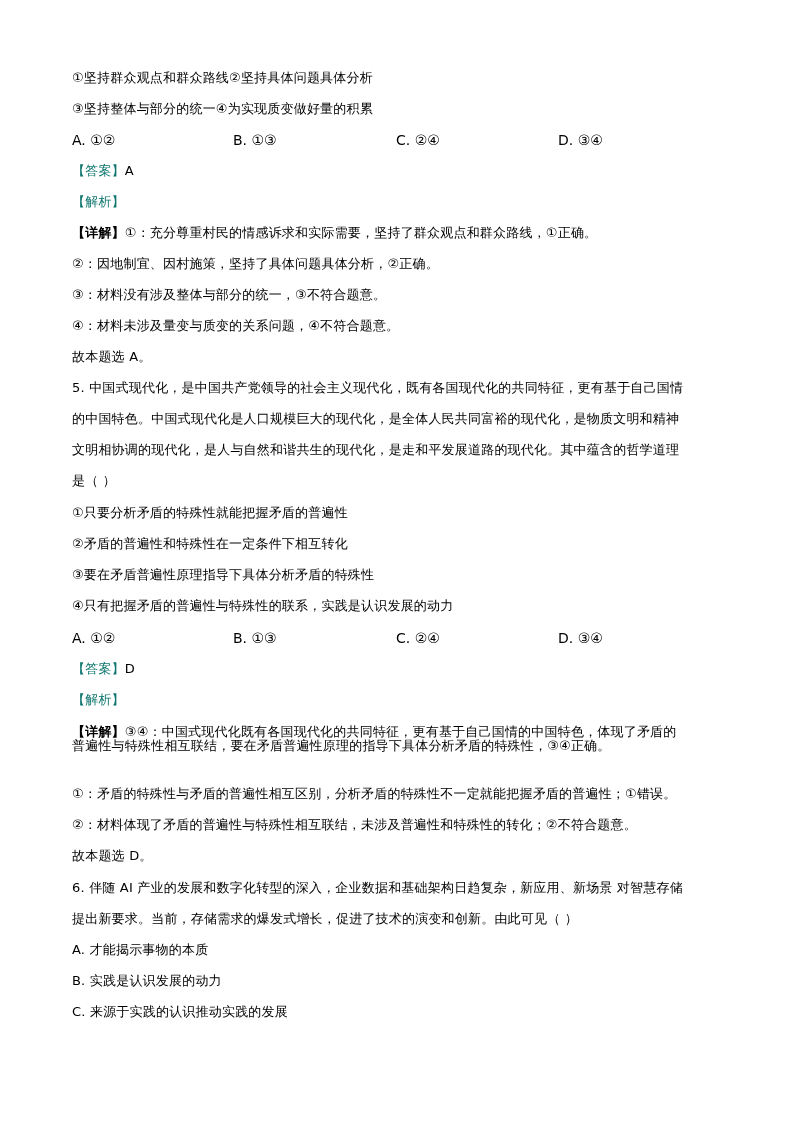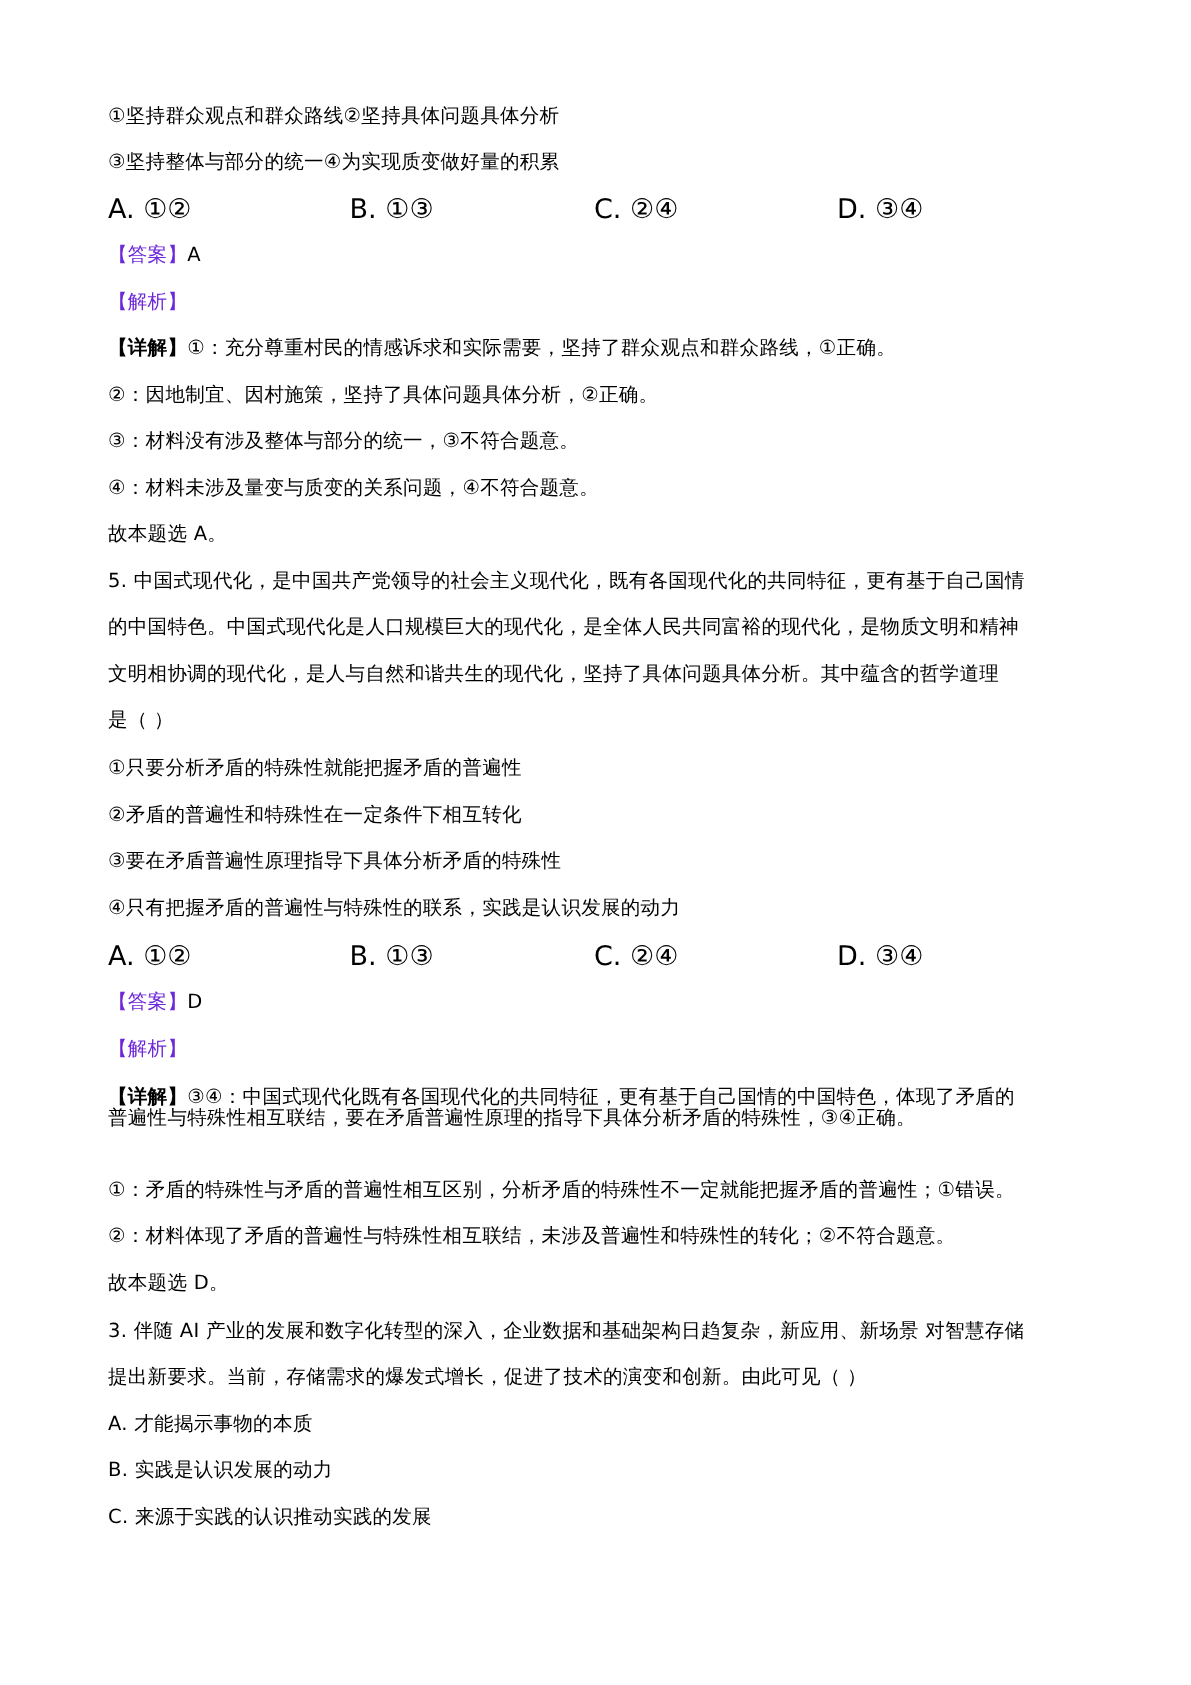--- a/index.html
+++ b/index.html
@@ -6,22 +6,22 @@
     body {
       width: 794px; height: 1123px; position: relative; overflow: hidden;
       font-family: "DejaVu Sans", "Liberation Sans", sans-serif;
       color: #000000;
     }
     .page { position: absolute; left: 72px; top: 60px; width: 660px; }
     .line {
       position: absolute; left: 0; white-space: nowrap;
       font-size: 13px; line-height: 20px; letter-spacing: 0.2px;
     }
-    .opt { position: absolute; font-size: 18px; line-height: 20px; white-space: nowrap; }
-    .blue-label { color: #6d28d9; }
+    .opt { position: absolute; font-size: 14px; line-height: 20px; white-space: nowrap; }
+    .blue-label { color: #0f766e; }
   </style>
 </head>
 <body>
 
 <div class="page">
 
   <div class="line" style="top:8px">①坚持群众观点和群众路线②坚持具体问题具体分析</div>
   <div class="line" style="top:39px">③坚持整体与部分的统一④为实现质变做好量的积累</div>
 
   <div class="opt" style="top:70px; left:0">A. ①②</div>
@@ -38,21 +38,21 @@
   <div class="line" style="top:163px">
     <span style="font-weight:bold">【详解】</span><span>①：充分尊重村民的情感诉求和实际需要，坚持了群众观点和群众路线，①正确。</span>
   </div>
   <div class="line" style="top:194px">②：因地制宜、因村施策，坚持了具体问题具体分析，②正确。</div>
   <div class="line" style="top:225px">③：材料没有涉及整体与部分的统一，③不符合题意。</div>
   <div class="line" style="top:256px">④：材料未涉及量变与质变的关系问题，④不符合题意。</div>
   <div class="line" style="top:287px">故本题选 A。</div>
 
   <div class="line" style="top:318px">5. 中国式现代化，是中国共产党领导的社会主义现代化，既有各国现代化的共同特征，更有基于自己国情</div>
   <div class="line" style="top:349px">的中国特色。中国式现代化是人口规模巨大的现代化，是全体人民共同富裕的现代化，是物质文明和精神</div>
-  <div class="line" style="top:380px">文明相协调的现代化，是人与自然和谐共生的现代化，坚持了具体问题具体分析。其中蕴含的哲学道理</div>
+  <div class="line" style="top:380px">文明相协调的现代化，是人与自然和谐共生的现代化，是走和平发展道路的现代化。其中蕴含的哲学道理</div>
   <div class="line" style="top:411px">是（    ）</div>
 
   <div class="line" style="top:443px">①只要分析矛盾的特殊性就能把握矛盾的普遍性</div>
   <div class="line" style="top:474px">②矛盾的普遍性和特殊性在一定条件下相互转化</div>
   <div class="line" style="top:505px">③要在矛盾普遍性原理指导下具体分析矛盾的特殊性</div>
   <div class="line" style="top:536px">④只有把握矛盾的普遍性与特殊性的联系，实践是认识发展的动力</div>
 
   <div class="opt" style="top:568px; left:0">A. ①②</div>
   <div class="opt" style="top:568px; left:161px">B. ①③</div>
   <div class="opt" style="top:568px; left:324px">C. ②④</div>
@@ -65,18 +65,18 @@
     <span class="blue-label">【解析】</span>
   </div>
   <div class="line" style="top:662px">
     <span style="font-weight:bold">【详解】</span><span>③④：中国式现代化既有各国现代化的共同特征，更有基于自己国情的中国特色，体现了矛盾的</span>
   </div>
   <div class="line" style="top:676px">普遍性与特殊性相互联结，要在矛盾普遍性原理的指导下具体分析矛盾的特殊性，③④正确。</div>
   <div class="line" style="top:724px">①：矛盾的特殊性与矛盾的普遍性相互区别，分析矛盾的特殊性不一定就能把握矛盾的普遍性；①错误。</div>
   <div class="line" style="top:755px">②：材料体现了矛盾的普遍性与特殊性相互联结，未涉及普遍性和特殊性的转化；②不符合题意。</div>
   <div class="line" style="top:786px">故本题选 D。</div>
 
-  <div class="line" style="top:818px">3. 伴随 AI 产业的发展和数字化转型的深入，企业数据和基础架构日趋复杂，新应用、新场景 对智慧存储</div>
+  <div class="line" style="top:818px">6. 伴随 AI 产业的发展和数字化转型的深入，企业数据和基础架构日趋复杂，新应用、新场景 对智慧存储</div>
   <div class="line" style="top:849px">提出新要求。当前，存储需求的爆发式增长，促进了技术的演变和创新。由此可见（    ）</div>
   <div class="line" style="top:880px">A. 才能揭示事物的本质</div>
   <div class="line" style="top:911px">B. 实践是认识发展的动力</div>
   <div class="line" style="top:942px">C. 来源于实践的认识推动实践的发展</div>
 </div>
 
 </body></html>

